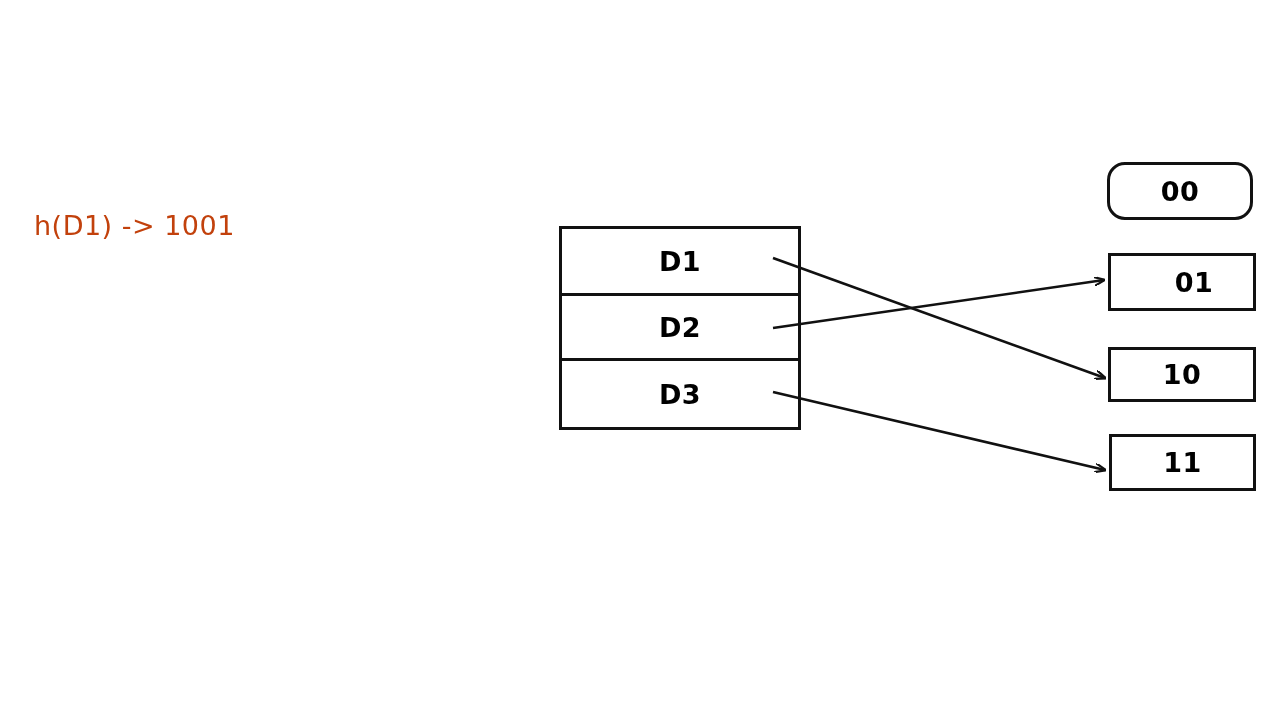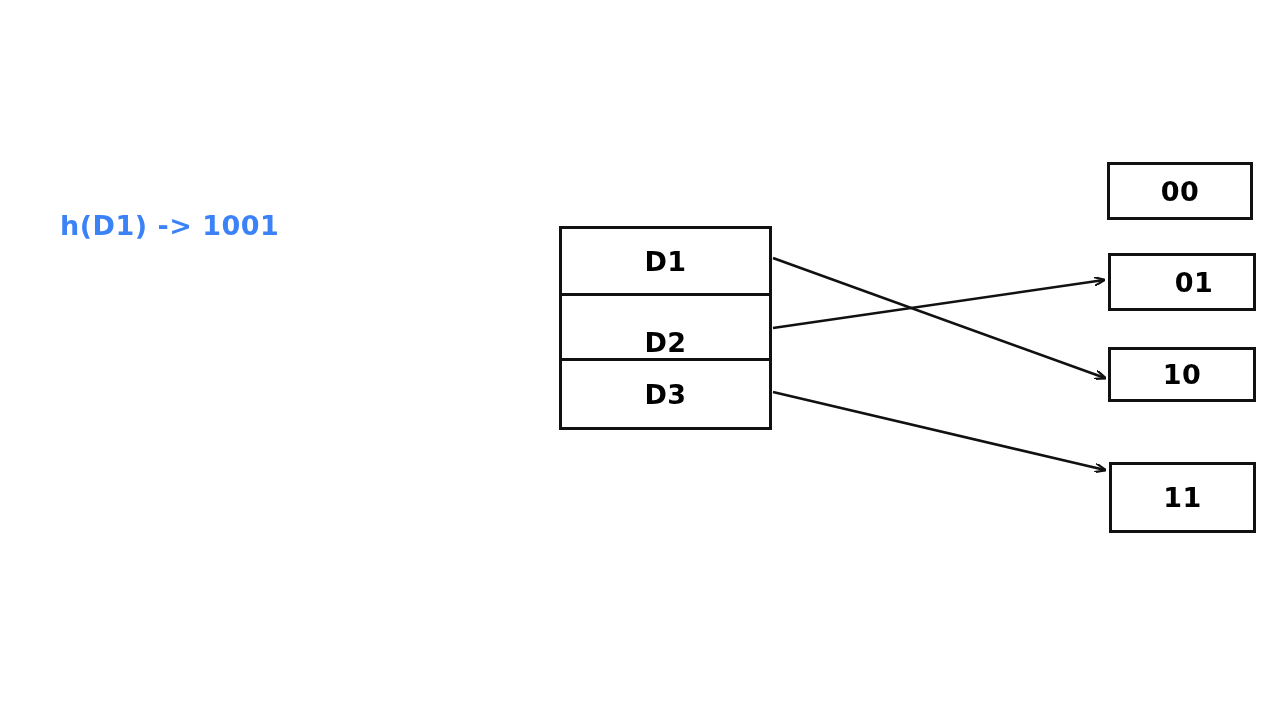--- a/index.html
+++ b/index.html
@@ -25,53 +25,52 @@
 
   
   .hash-list {
     position: absolute;
     left: 34px;
     top: 203px;
     width: 330px;
   }
   .hash-line {
     font-size: 27px;
-    font-weight: bold;
+    font-weight: normal;
     line-height: 46px;
     letter-spacing: 0.5px;
     white-space: pre;
-    color: #3b82f6;
-    margin-left: 26px;
+    color: #c2410c;
   }
 
   
   .data-table {
     position: absolute;
     left: 559px;
     top: 226px;
-    width: 213px;
+    width: 242px;
     height: 204px;
     border: 3px solid #111111;
     box-sizing: border-box;
     background: #f0abfc;
   }
   .data-row {
     box-sizing: border-box;
     display: flex;
     align-items: center;
     justify-content: center;
     border-bottom: 3px solid #111111;
     background: #ffffff;
   }
   .data-row:last-child {
     border-bottom: none;
     text-align: center;
   }
   .data-row.r1 { height: 67px; }
-  .data-row.r2 { height: 65px; align-items: flex-end; }
+  .data-row.r2 { height: 65px; }
   .data-row.r3 { height: 66px; }
   .data-row .cell-label {
     font-size: 27px;
     font-weight: bold;
     letter-spacing: 0.5px;
     color: #000000;
   }
 
   
   .bucket {
@@ -82,24 +81,24 @@
     display: flex;
     align-items: center;
     justify-content: center;
   }
   .bucket .bucket-label {
     font-size: 27px;
     font-weight: bold;
     letter-spacing: 0.5px;
     color: #000000;
   }
-  .bucket.b0 { left: 1107px; top: 162px; width: 146px; height: 58px; }
+  .bucket.b0 { left: 1107px; top: 162px; width: 146px; height: 58px; border-radius: 18px; }
   .bucket.b1 { left: 1108px; top: 253px; width: 148px; height: 58px; padding-left: 24px; }
   .bucket.b2 { left: 1108px; top: 347px; width: 148px; height: 55px; }
-  .bucket.b3 { left: 1109px; top: 434px; width: 147px; height: 71px; margin-top: 28px; }
+  .bucket.b3 { left: 1109px; top: 434px; width: 147px; height: 57px; }
 
   svg.edges {
     position: absolute;
     left: 0; top: 0;
     width: 1280px;
     height: 720px;
     pointer-events: none;
   }
 </style>
 </head>

